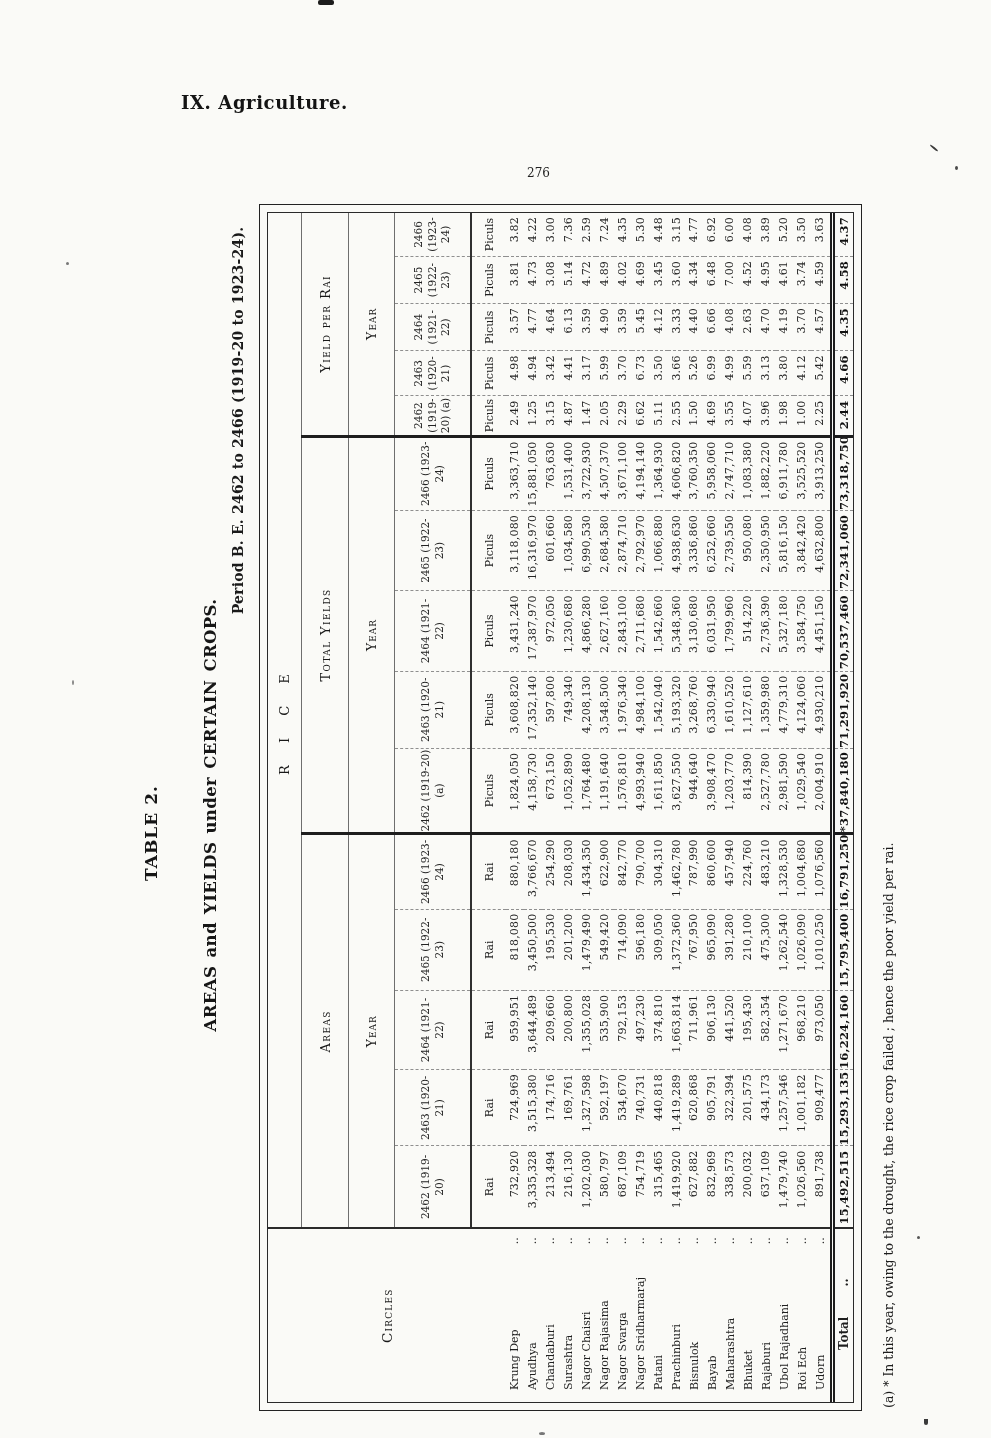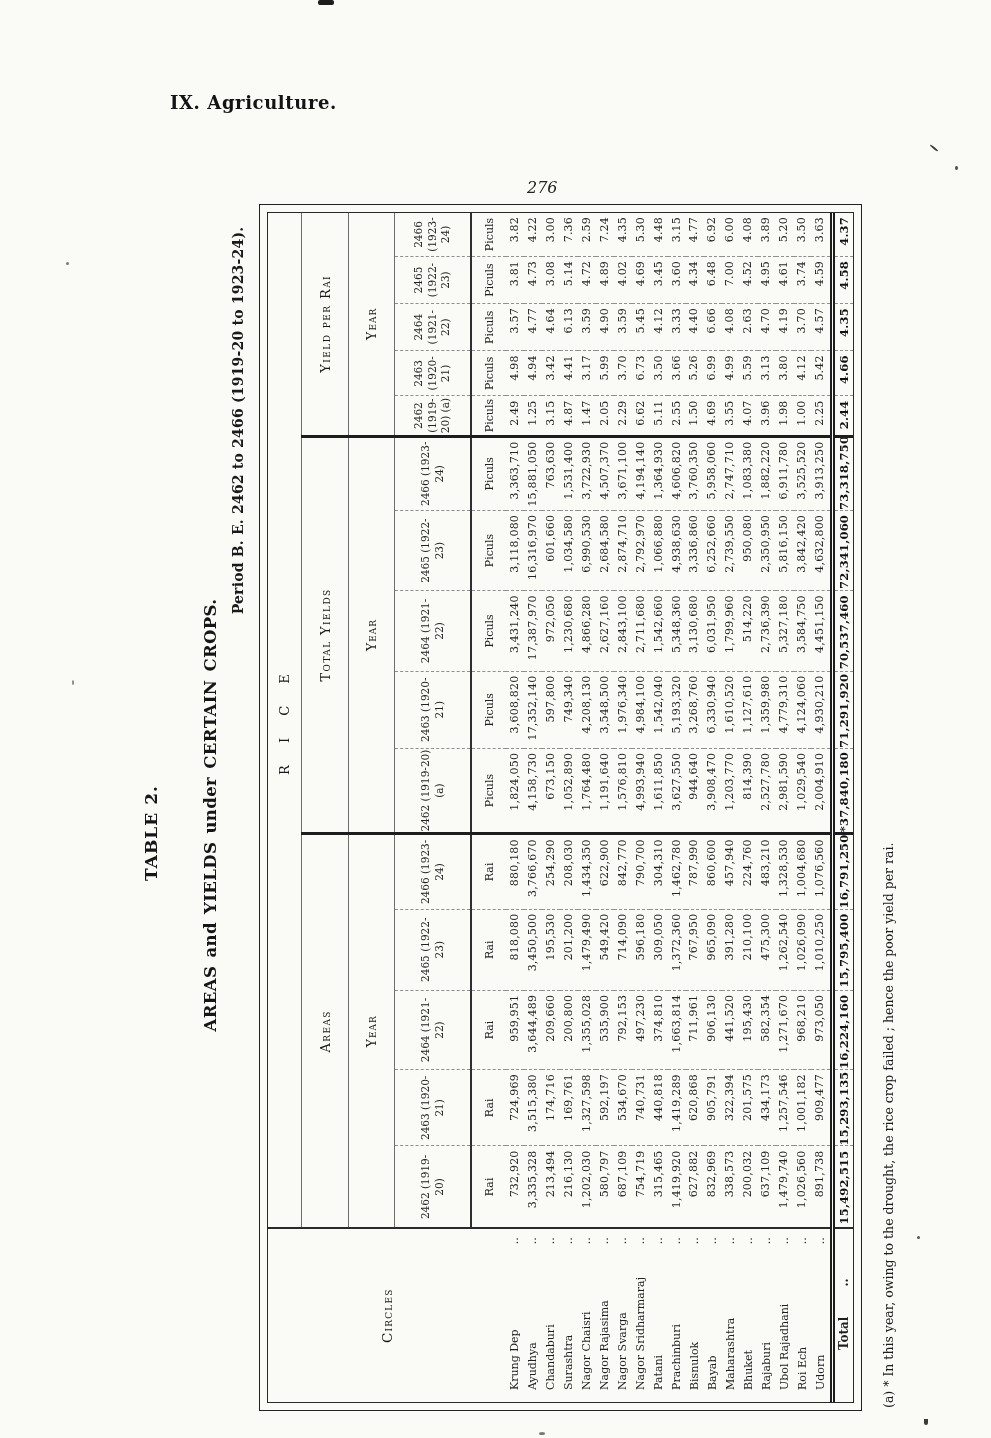--- a/index.html
+++ b/index.html
@@ -1,19 +1,19 @@
 <!DOCTYPE html>
 <html><head>
 <meta charset="utf-8">
 <style>
   html,body{margin:0;padding:0;}
   body{background:#e8e8e6;font-family:"DejaVu Serif", serif;}
   .page{position:relative;width:991px;height:1438px;background:#fafaf7;overflow:hidden;color:#1f1f1f;}
-  .page-heading{position:absolute;left:170px;top:92px;font-size:18px;font-weight:bold;letter-spacing:.6px;color:#141414;}
-  .page-number{position:absolute;left:527px;top:178px;font-size:16px;color:#222;font-style:italic;}
+  .page-heading{position:absolute;left:181px;top:92px;font-size:18px;font-weight:bold;letter-spacing:.6px;color:#141414;}
+  .page-number{position:absolute;left:527px;top:166px;font-size:12px;color:#222;}
   .rot{transform:rotate(-90deg);transform-origin:0 0;position:absolute;}
   .t-no{left:141px;top:908px;width:150px;font-size:17px;font-weight:bold;text-align:center;letter-spacing:1px;color:#161616;}
   .t-main{left:201px;top:1073px;width:516px;font-size:16.5px;font-weight:bold;text-align:center;letter-spacing:.4px;word-spacing:2px;color:#161616;white-space:nowrap;}
   .t-period{left:230px;top:633px;width:425px;font-size:14px;font-weight:bold;text-align:center;letter-spacing:.2px;color:#1a1a1a;white-space:nowrap;}
   .footnote{left:881px;top:1408px;width:776px;font-size:12.5px;color:#1c1c1c;white-space:nowrap;}
 
   .table-frame{left:259px;top:1411px;width:1207px;height:603px;box-sizing:border-box;border:1.6px solid #222;padding:7px;}
   .table-inner{box-sizing:border-box;border:1.4px solid #2a2a2a;width:100%;height:100%;overflow:hidden;}
   table{border-collapse:collapse;table-layout:fixed;width:100%;height:100%;}
   td{padding:0;margin:0;vertical-align:middle;overflow:hidden;}

